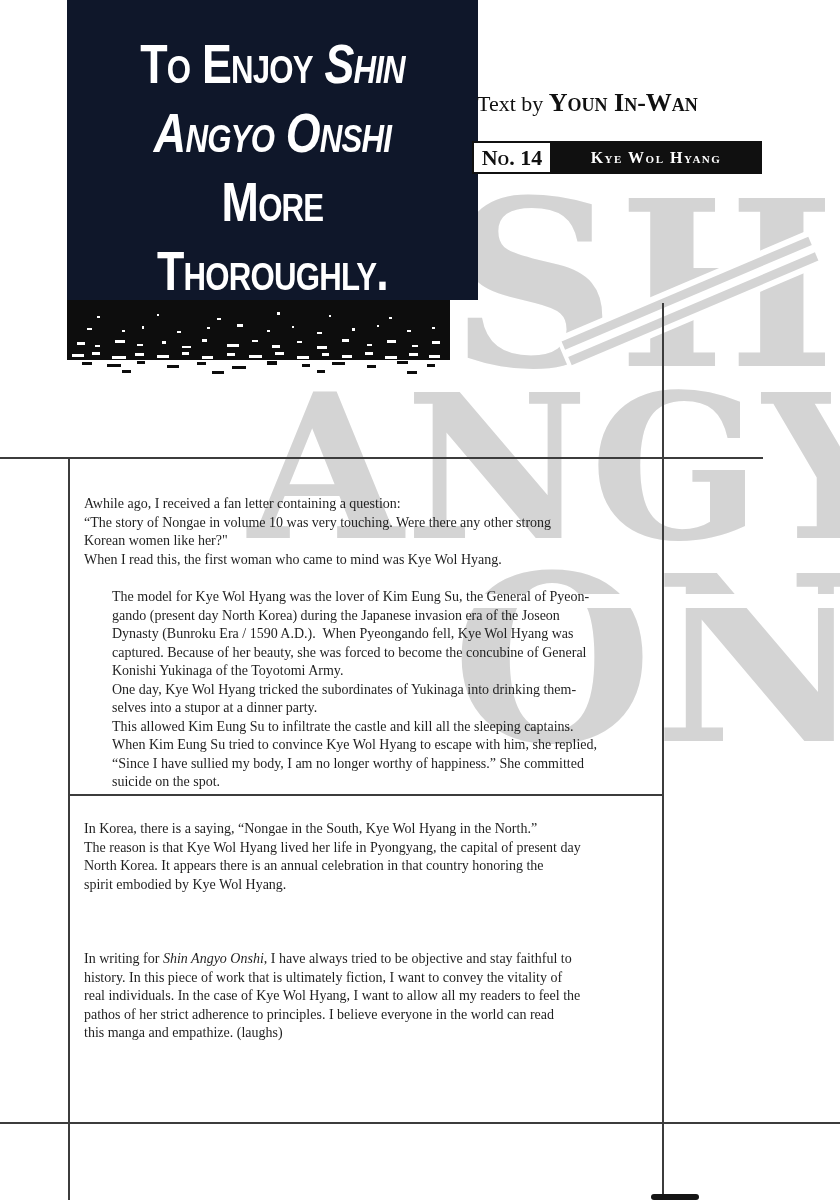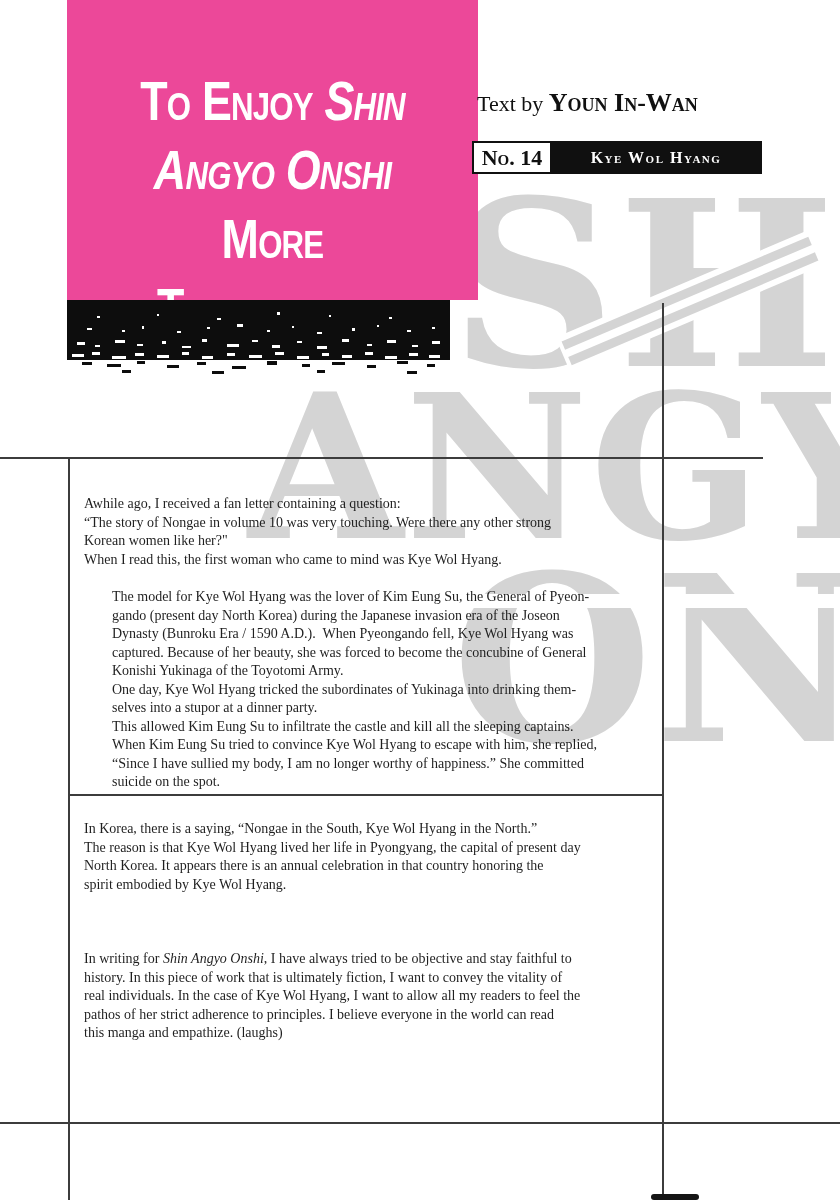--- a/index.html
+++ b/index.html
@@ -9,22 +9,22 @@
   .wm{position:absolute;z-index:0;font-family:"DejaVu Serif",serif;font-weight:bold;
       color:#d4d4d4;line-height:1;letter-spacing:2px;white-space:nowrap;}
   .wm-bar{position:absolute;z-index:1;background:#ffffff;}
   .slashwrap{position:absolute;left:552px;top:282px;z-index:1;transform:rotate(-23deg);}
   .slash-pad{background:#ffffff;padding:6px 4px;}
   .slash{background:#d4d4d4;height:9px;width:268px;}
   .slash+.slash{margin-top:8px;}
   
   .line{position:absolute;background:#3c3c3c;z-index:4;}
   
-  .titlebox{position:absolute;left:67px;top:0;width:411px;height:300px;background:#ec4899;
-            z-index:3;text-align:center;padding-top:66px;box-sizing:border-box;}
+  .titlebox{position:absolute;left:67px;top:0;width:411px;height:300px;background:#0f172a;
+            z-index:3;text-align:center;padding-top:29px;box-sizing:border-box;}
   .tline{font-family:"Liberation Sans",sans-serif;font-weight:bold;font-variant:small-caps;
          color:#ffffff;font-size:56px;line-height:69px;letter-spacing:-1px;transform:scaleX(0.8);}
   .ti{font-style:italic;}
   .skyline{position:absolute;left:67px;top:300px;width:383px;height:78px;z-index:3;}
   
   .credit{position:absolute;left:477px;top:88px;z-index:4;color:#101010;
           font-size:22px;line-height:30px;white-space:nowrap;}
   .credit .author{font-weight:bold;font-variant:small-caps;font-size:26px;}
   .issuebox{position:absolute;left:472px;top:141px;width:290px;height:33px;
             border:2px solid #101010;display:flex;z-index:4;box-sizing:border-box;text-align:right;}

